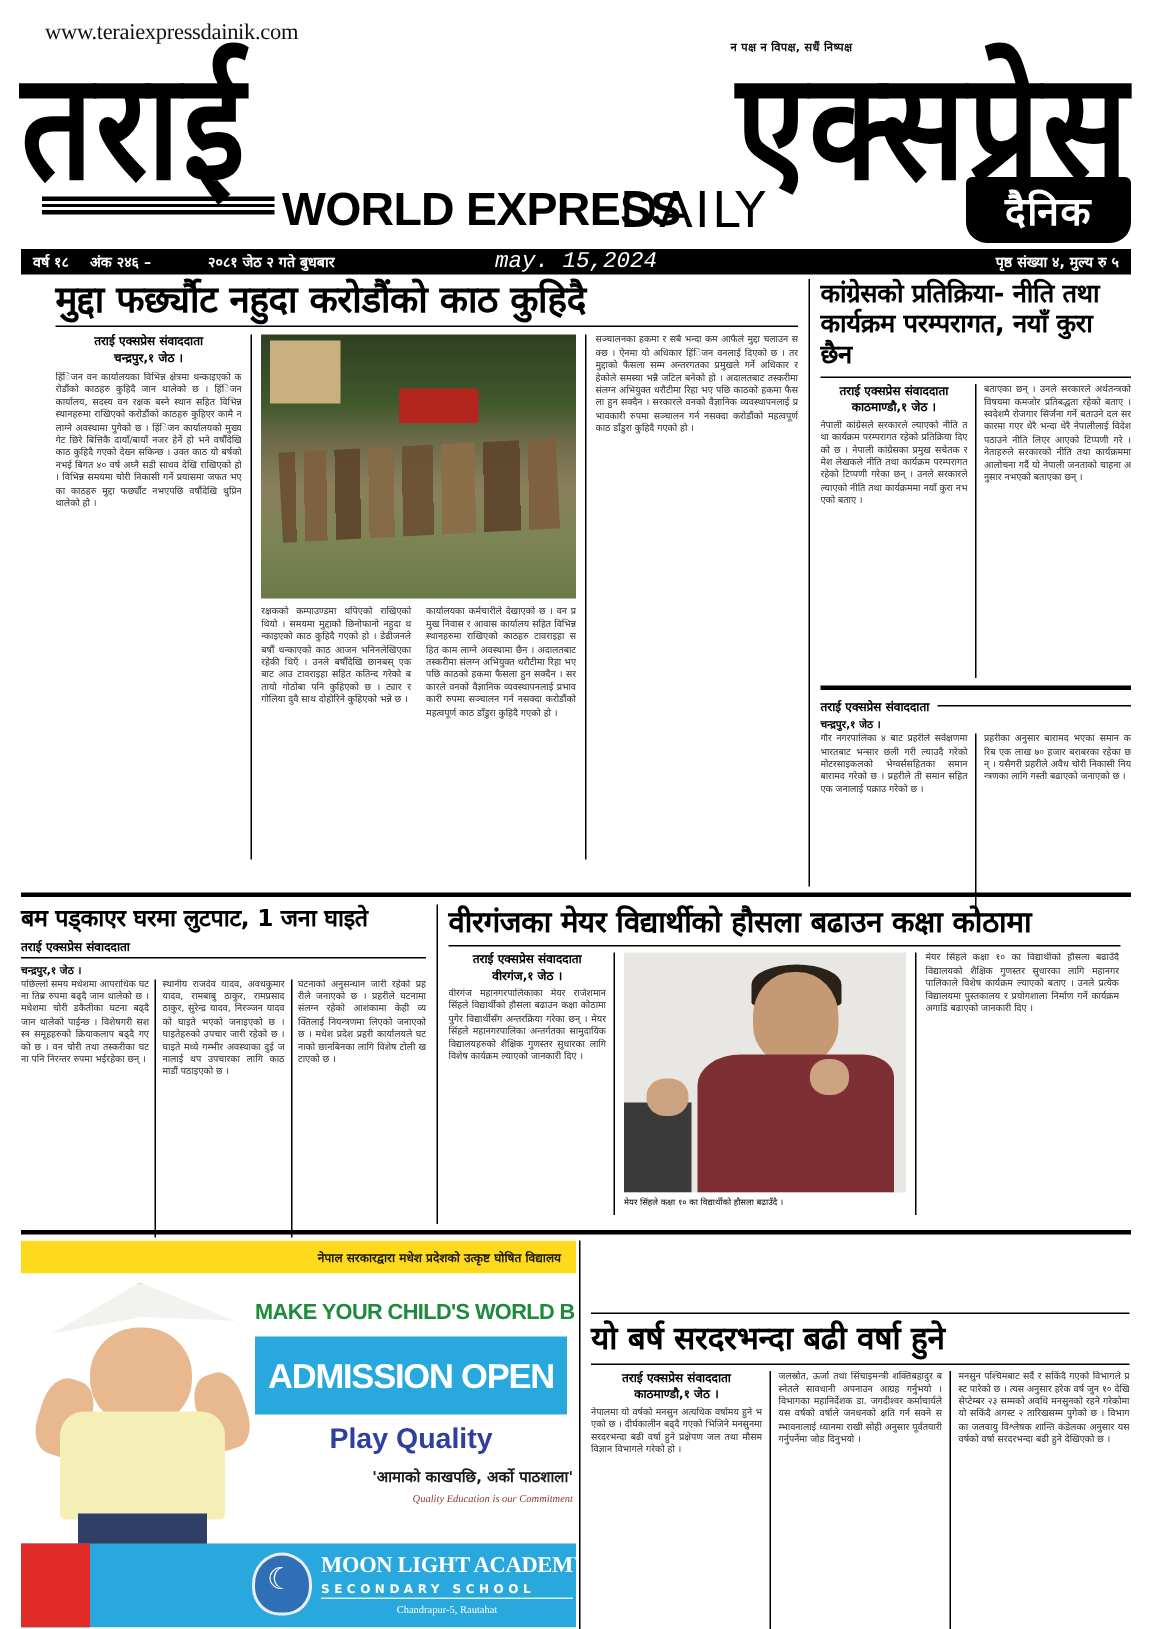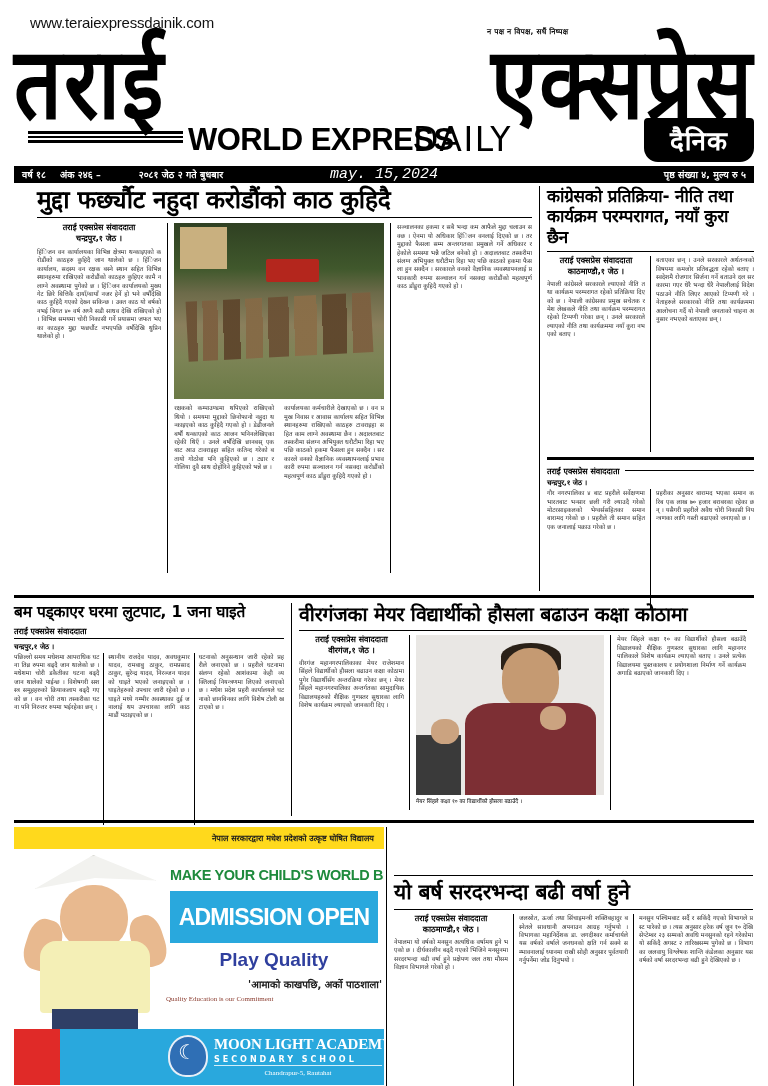--- a/index.html
+++ b/index.html
@@ -9,21 +9,21 @@
     font-family: "DejaVu Sans", "Liberation Sans", sans-serif;
     overflow: hidden;
   }
   .page { position: relative; width: 768px; height: 1086px; background:#fff; padding: 0; }
 
   
   .masthead { position: relative; height: 166px; padding: 0 14px; }
   .website {
     position: absolute; left: 30px; top: 14px;
     font-size: 15px; color: #111; letter-spacing: -0.2px;
-    font-family: Liberation Sans, sans-serif;
+    font-family: Liberation Serif, serif;
   }
   .tagline {
     position: absolute; left: 487px; top: 26px;
     font-size: 7.5px; font-weight: bold; color: #111; letter-spacing: 0.2px;
   }
   .nameplate {
     position: absolute; left: 14px; top: 30px; width: 740px; height: 92px;
     font-size: 84px; line-height: 92px; font-weight: bold; color: #000;
     letter-spacing: 2px; white-space: nowrap;
     font-family: "DejaVu Sans", sans-serif;
@@ -206,22 +206,22 @@
   .ad .ad-line2{
     position:absolute; left:156px; top:100px; width:208px; text-align:center;
     font-size:19px; font-weight:900; color:#2f3f9e;
     font-family:"Liberation Sans", sans-serif;
   }
   .ad .ad-line3{
     position:absolute; left:152px; top:128px; width:216px; text-align:right;
     font-size:10px; font-weight:bold; color:#1b1b1b;
   }
   .ad .ad-line4{
-    position:absolute; left:152px; top:146px; width:216px; text-align:left;
-    font-size:7px; color:#8a3b2e;
+    position:absolute; left:152px; top:146px; width:216px; text-align:right;
+    font-size:7px; font-style:italic; color:#8a3b2e;
     font-family:"Liberation Serif", serif;
   }
   .ad .ad-footer{
     position:absolute; left:0; bottom:0; width:370px; height:56px;
     background:#29a8dd;
   }
   .ad .ad-footer .redblk{
     position:absolute; left:0; top:0; width:46px; height:56px; background:#e02a28;
   }
   .ad .ad-footer .crest{

